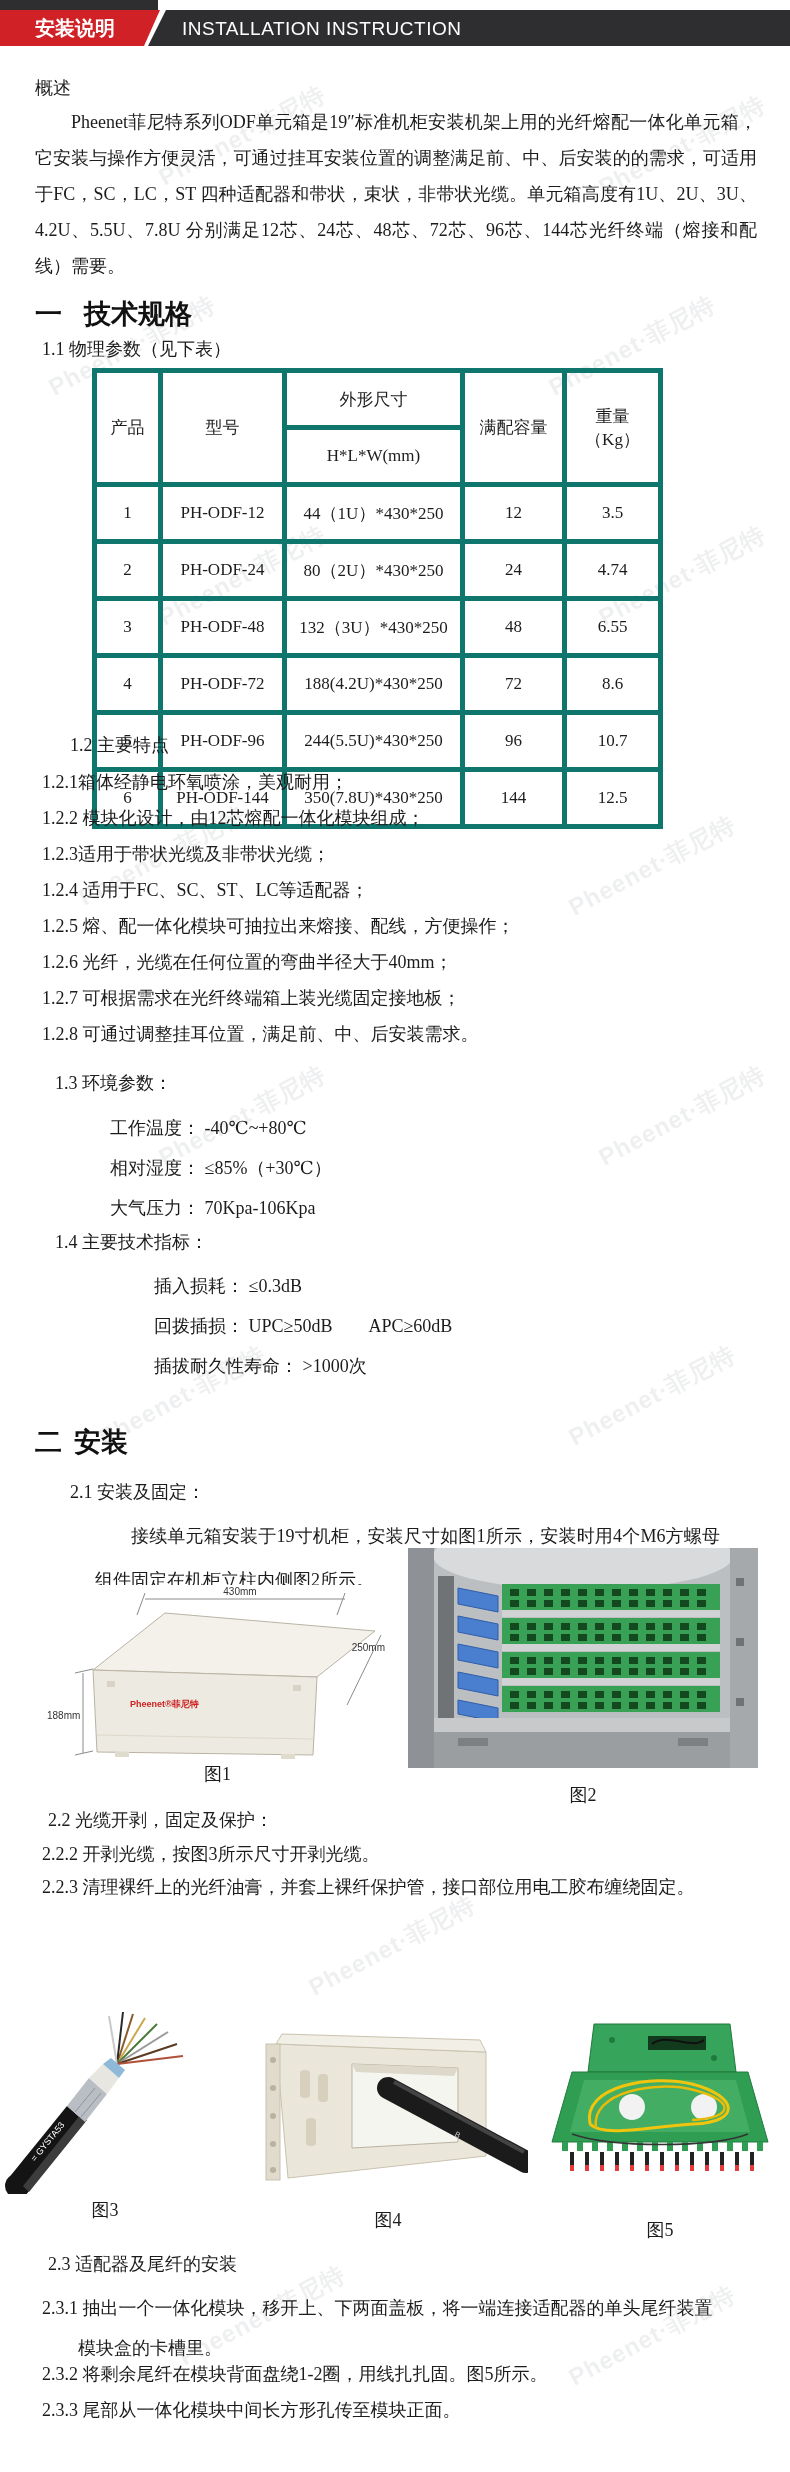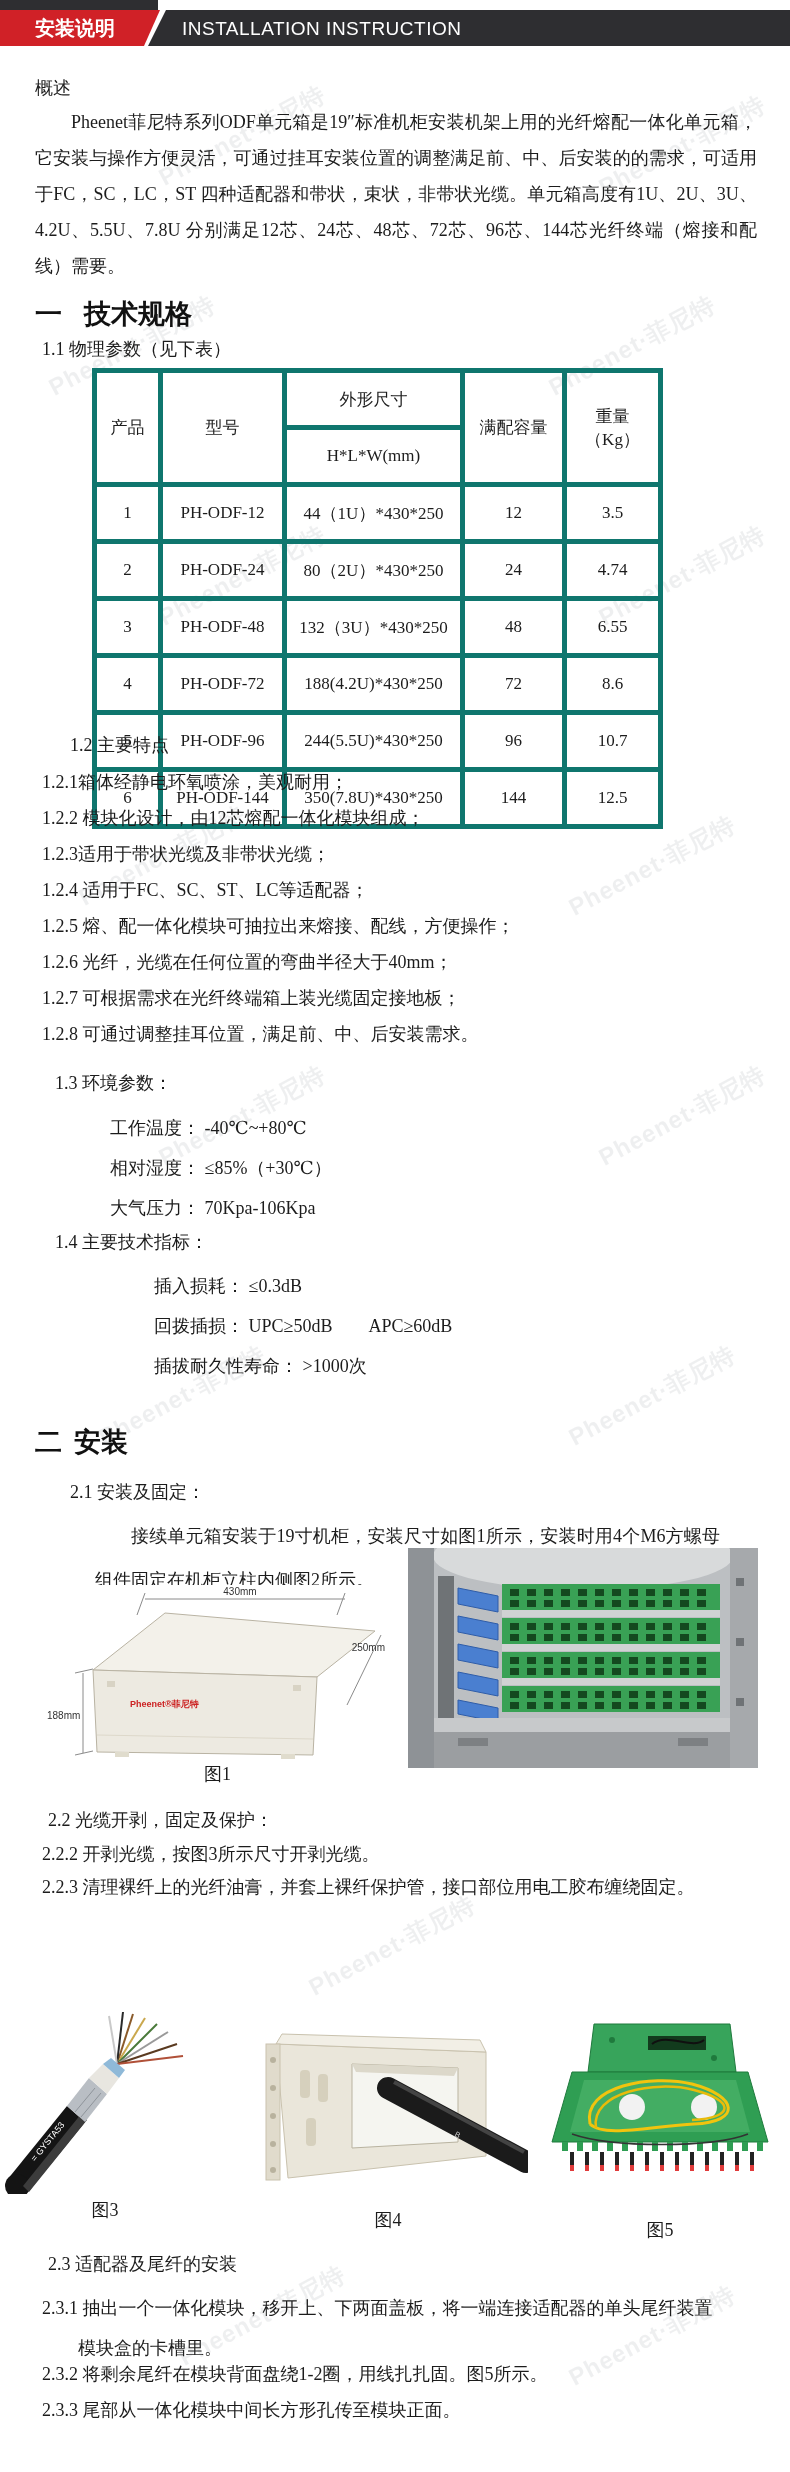--- a/index.html
+++ b/index.html
@@ -321,20 +321,21 @@
         <rect x="255" y="154" width="9" height="7"></rect>
         <rect x="272" y="154" width="9" height="7"></rect>
         <rect x="289" y="154" width="9" height="7"></rect>
     </g>
 
     <rect x="26" y="170" width="296" height="14" fill="#c7c9cb"></rect>
     <rect x="26" y="184" width="296" height="36" fill="#9b9ea1"></rect>
     <rect x="50" y="190" width="30" height="8" fill="#7d8083"></rect>
     <rect x="270" y="190" width="30" height="8" fill="#7d8083"></rect>
   </svg>
+  <div class="fig-caption" style="left:408px;top:1783px;width:350px;text-align:center;">图2</div>
 
   <div class="txt" style="left:48px;top:1808px;">2.2 光缆开剥，固定及保护：</div>
   <div class="list" style="left:42px;top:1838px;">
     <div style="line-height:33px;">2.2.2 开剥光缆，按图3所示尺寸开剥光缆。</div>
     <div style="line-height:33px;">2.2.3 清理裸纤上的光纤油膏，并套上裸纤保护管，接口部位用电工胶布缠绕固定。</div>
   </div>
 
   <svg class="fig" style="left:5px;top:2012px;" width="200" height="182" viewBox="0 0 200 182">
     <rect x="0" y="0" width="200" height="182" fill="#ffffff"></rect>
 

